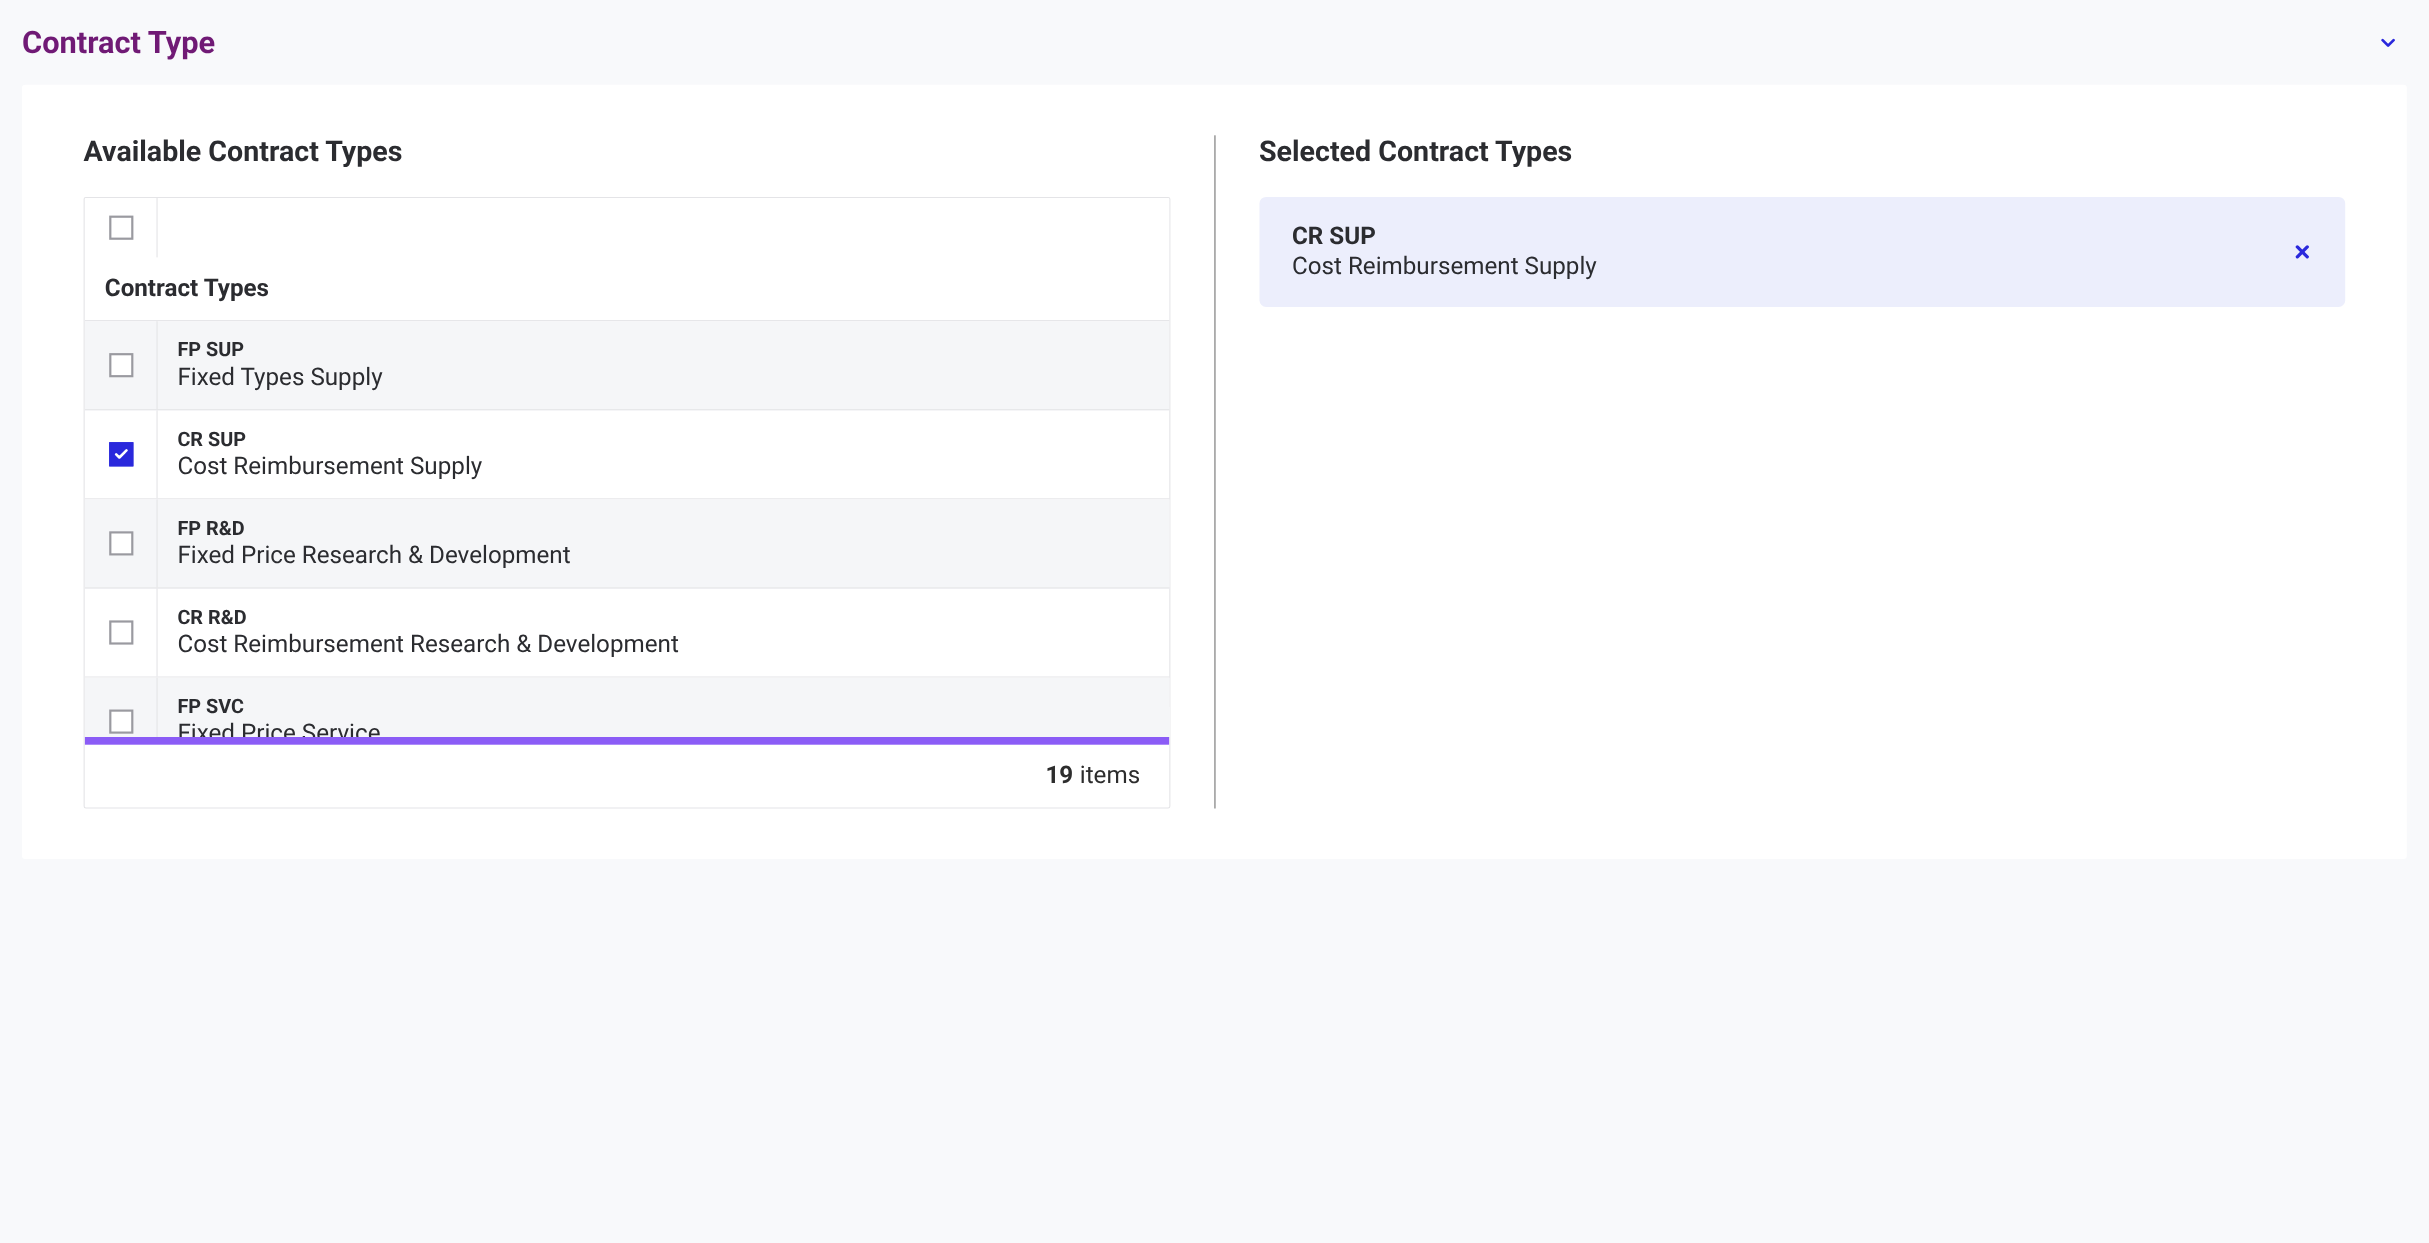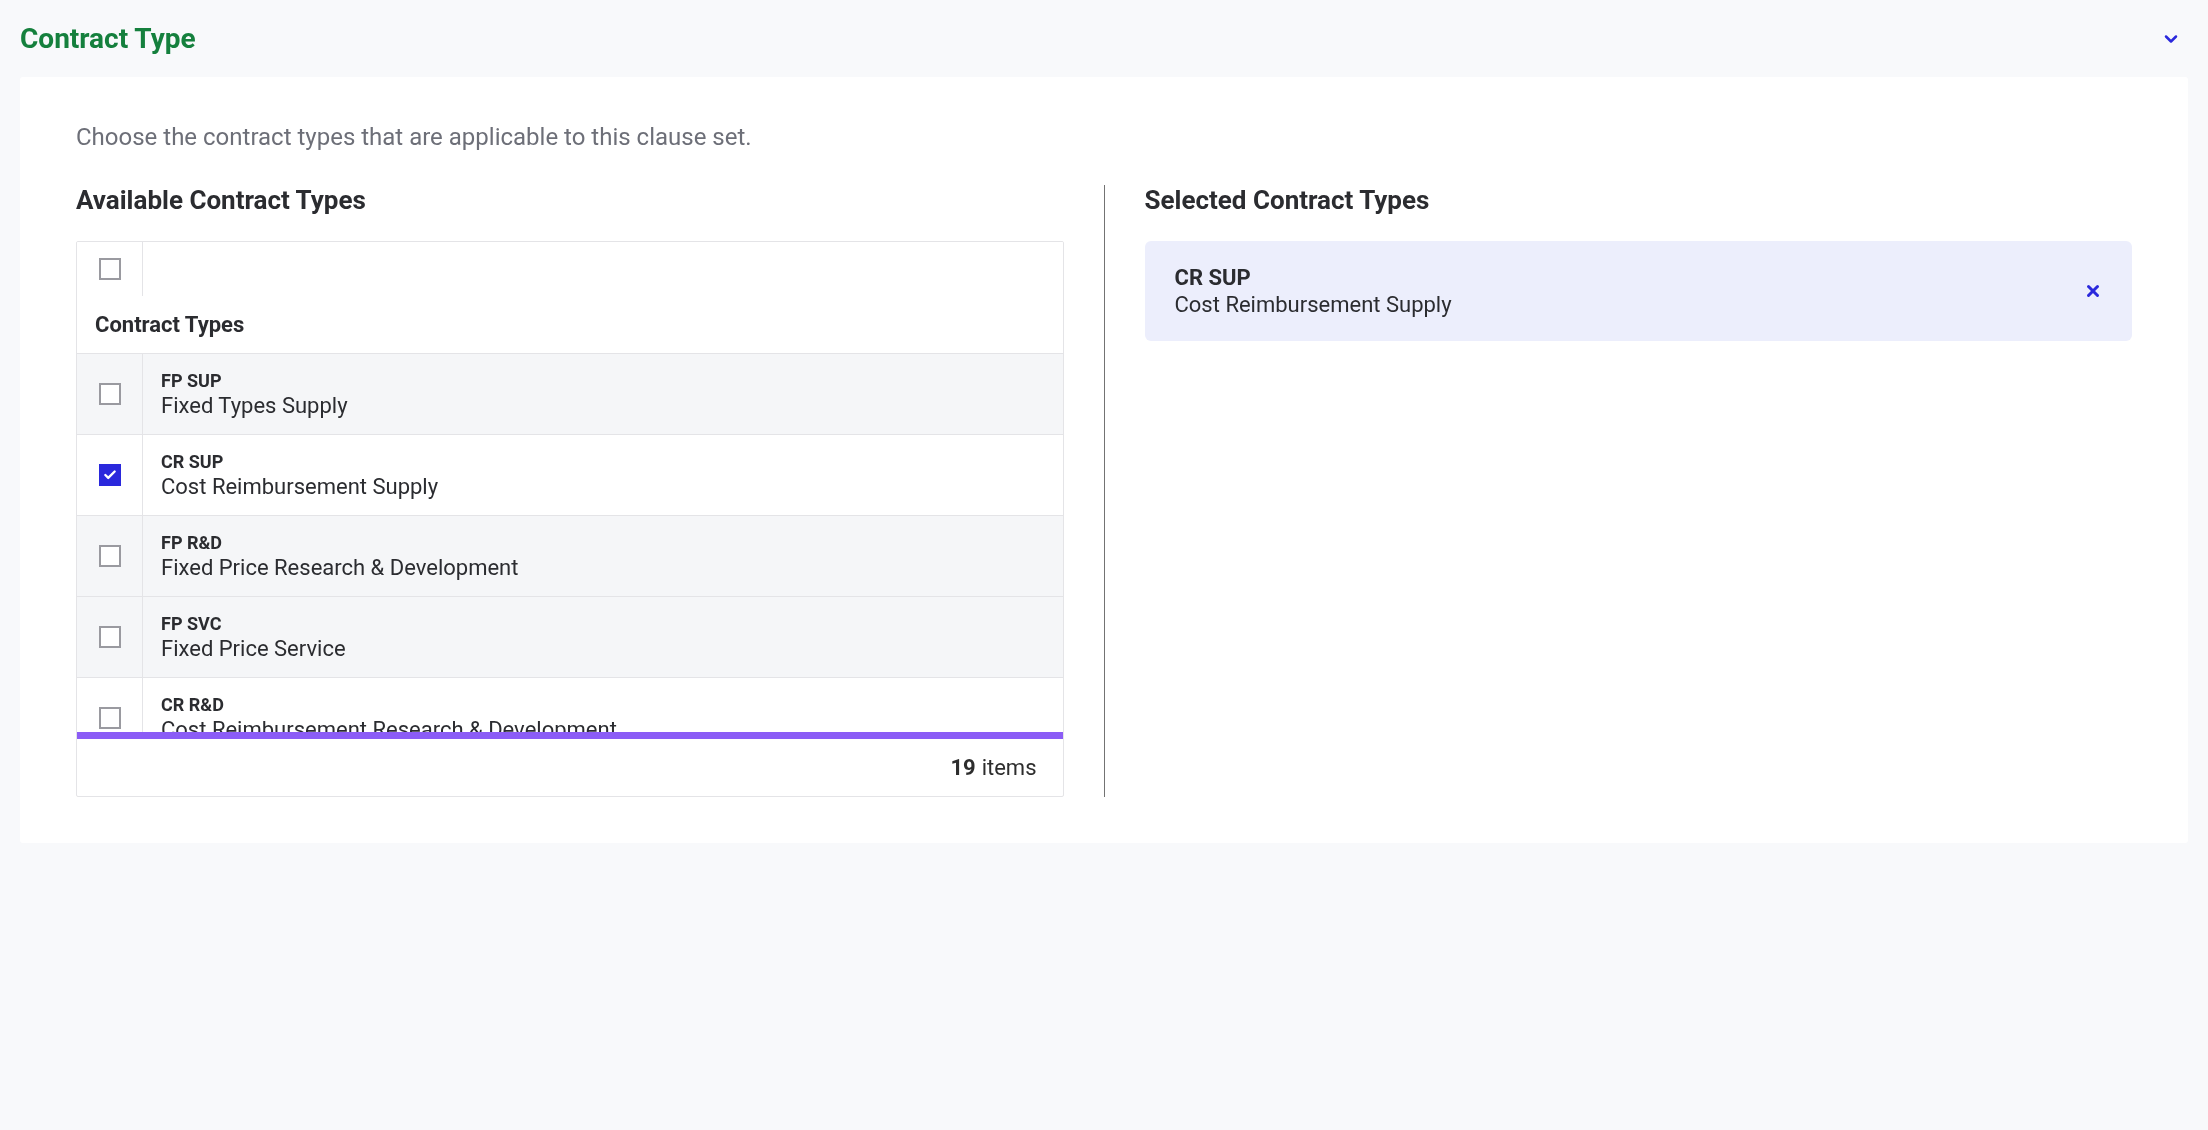--- a/index.html
+++ b/index.html
@@ -12,21 +12,21 @@
   .page { padding: 0 20px 20px 20px; }
   .section-header {
     display: flex;
     justify-content: space-between;
     align-items: center;
     padding: 22px 6px 22px 0;
   }
   .section-title {
     font-size: 28px;
     font-weight: 700;
-    color: #15803d;
+    color: #701a75;
   }
   .chevron {
     color: #2a28dc;
     width: 22px; height: 22px;
     display: inline-flex; align-items: center; justify-content: center;
   }
   .card {
     background: #fff;
     border-radius: 3px;
     padding: 46px 56px 46px 56px;
@@ -124,21 +124,20 @@
   <div class="section-header">
     <div class="section-title">Contract Type</div>
     <span class="chevron">
       <svg width="20" height="20" viewBox="0 0 24 24" fill="none" stroke="currentColor" stroke-width="3" stroke-linecap="round" stroke-linejoin="round">
           <polyline points="6 9 12 15 18 9"></polyline>
         </svg>
     </span>
   </div>
 
   <div class="card">
-    <div class="helper-text">Choose the contract types that are applicable to this clause set.</div>
 
     <div class="cols">
 
       <div class="col-left">
         <div class="subhead">Available Contract Types</div>
 
         <div class="tbl-wrap">
           <div class="tbl-scroll">
             <div class="row row-head">
               <div class="cell-check">
@@ -175,36 +174,36 @@
                 </div>
                 <div class="row row-even">
                   <div class="cell-check">
                     <span class="cbx"></span>
                   </div>
                   <div class="cell-main">
                     <div class="item-code">FP R&amp;D</div>
                     <div class="item-desc">Fixed Price Research &amp; Development</div>
                   </div>
                 </div>
+                <div class="row">
+                  <div class="cell-check">
+                    <span class="cbx"></span>
+                  </div>
+                  <div class="cell-main">
+                    <div class="item-code">CR R&amp;D</div>
+                    <div class="item-desc">Cost Reimbursement Research &amp; Development</div>
+                  </div>
+                </div>
                 <div class="row row-even">
                   <div class="cell-check">
                     <span class="cbx"></span>
                   </div>
                   <div class="cell-main">
                     <div class="item-code">FP SVC</div>
                     <div class="item-desc">Fixed Price Service</div>
-                  </div>
-                </div>
-                <div class="row">
-                  <div class="cell-check">
-                    <span class="cbx"></span>
-                  </div>
-                  <div class="cell-main">
-                    <div class="item-code">CR R&amp;D</div>
-                    <div class="item-desc">Cost Reimbursement Research &amp; Development</div>
                   </div>
                 </div>
               </div>
           </div>
           <div class="footer">
             <span class="count">19</span>
             <span>items</span>
           </div>
         </div>
       </div>

